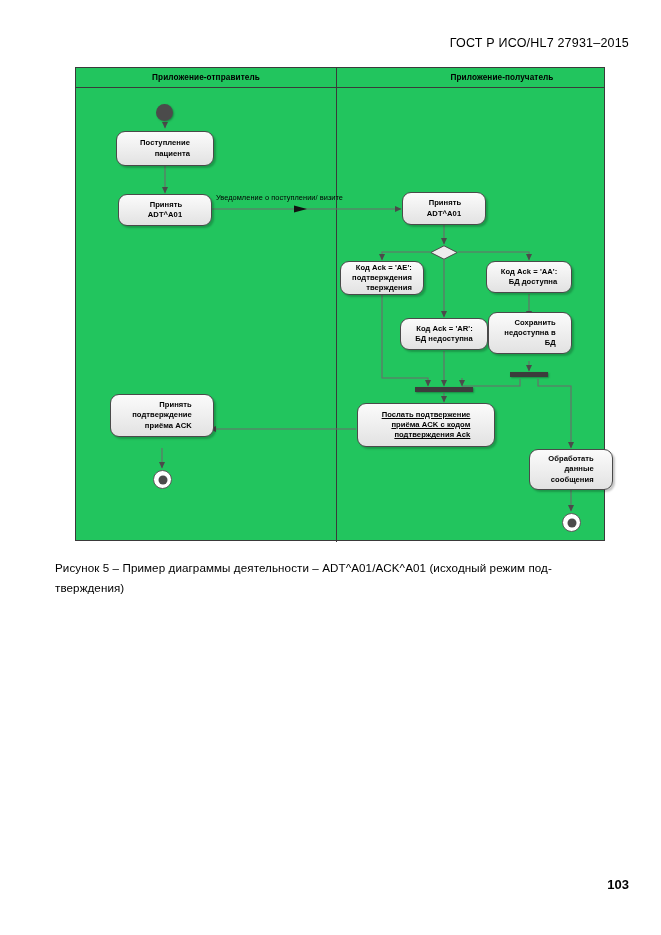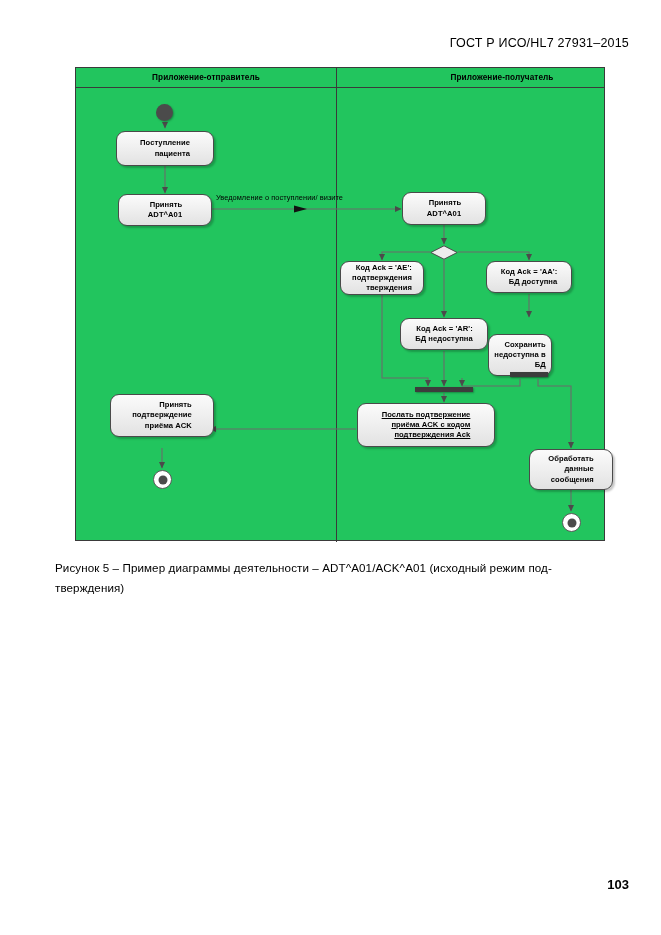--- a/index.html
+++ b/index.html
@@ -231,21 +231,21 @@
       </div>
     </div>
 
     <div class="node" style="left:324px;top:250px;width:88px;height:32px;">
       <div>
         <span>Код Ack = 'AR':</span>
         <span>БД недоступна</span>
       </div>
     </div>
 
-    <div class="node" style="left:412px;top:266px;width:64px;height:42px;">
+    <div class="node" style="left:412px;top:244px;width:84px;height:42px;">
       <div>
         <span>Сохранить</span>
         <span>недоступна в</span>
         <span>БД</span>
       </div>
     </div>
 
     <div class="bar" style="left:434px;top:304px;width:38px;"></div>
 
     <div class="bar" style="left:339px;top:319px;width:58px;"></div>

